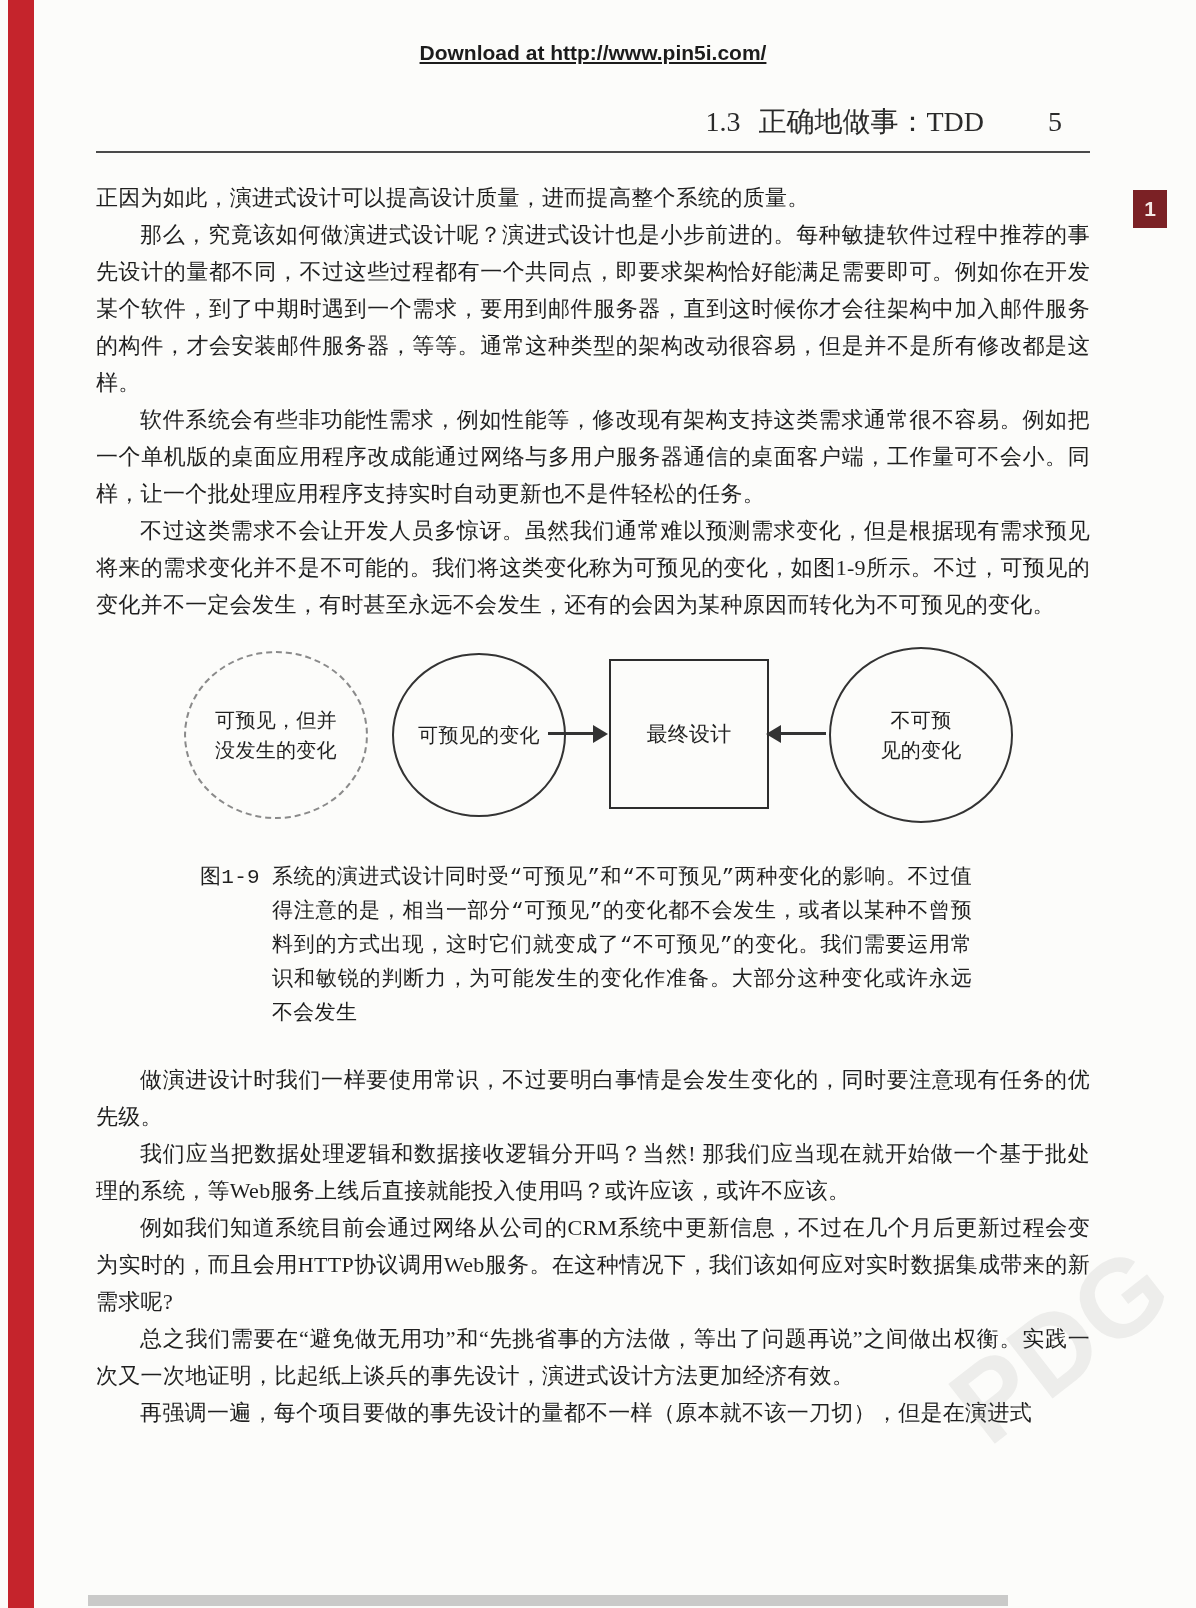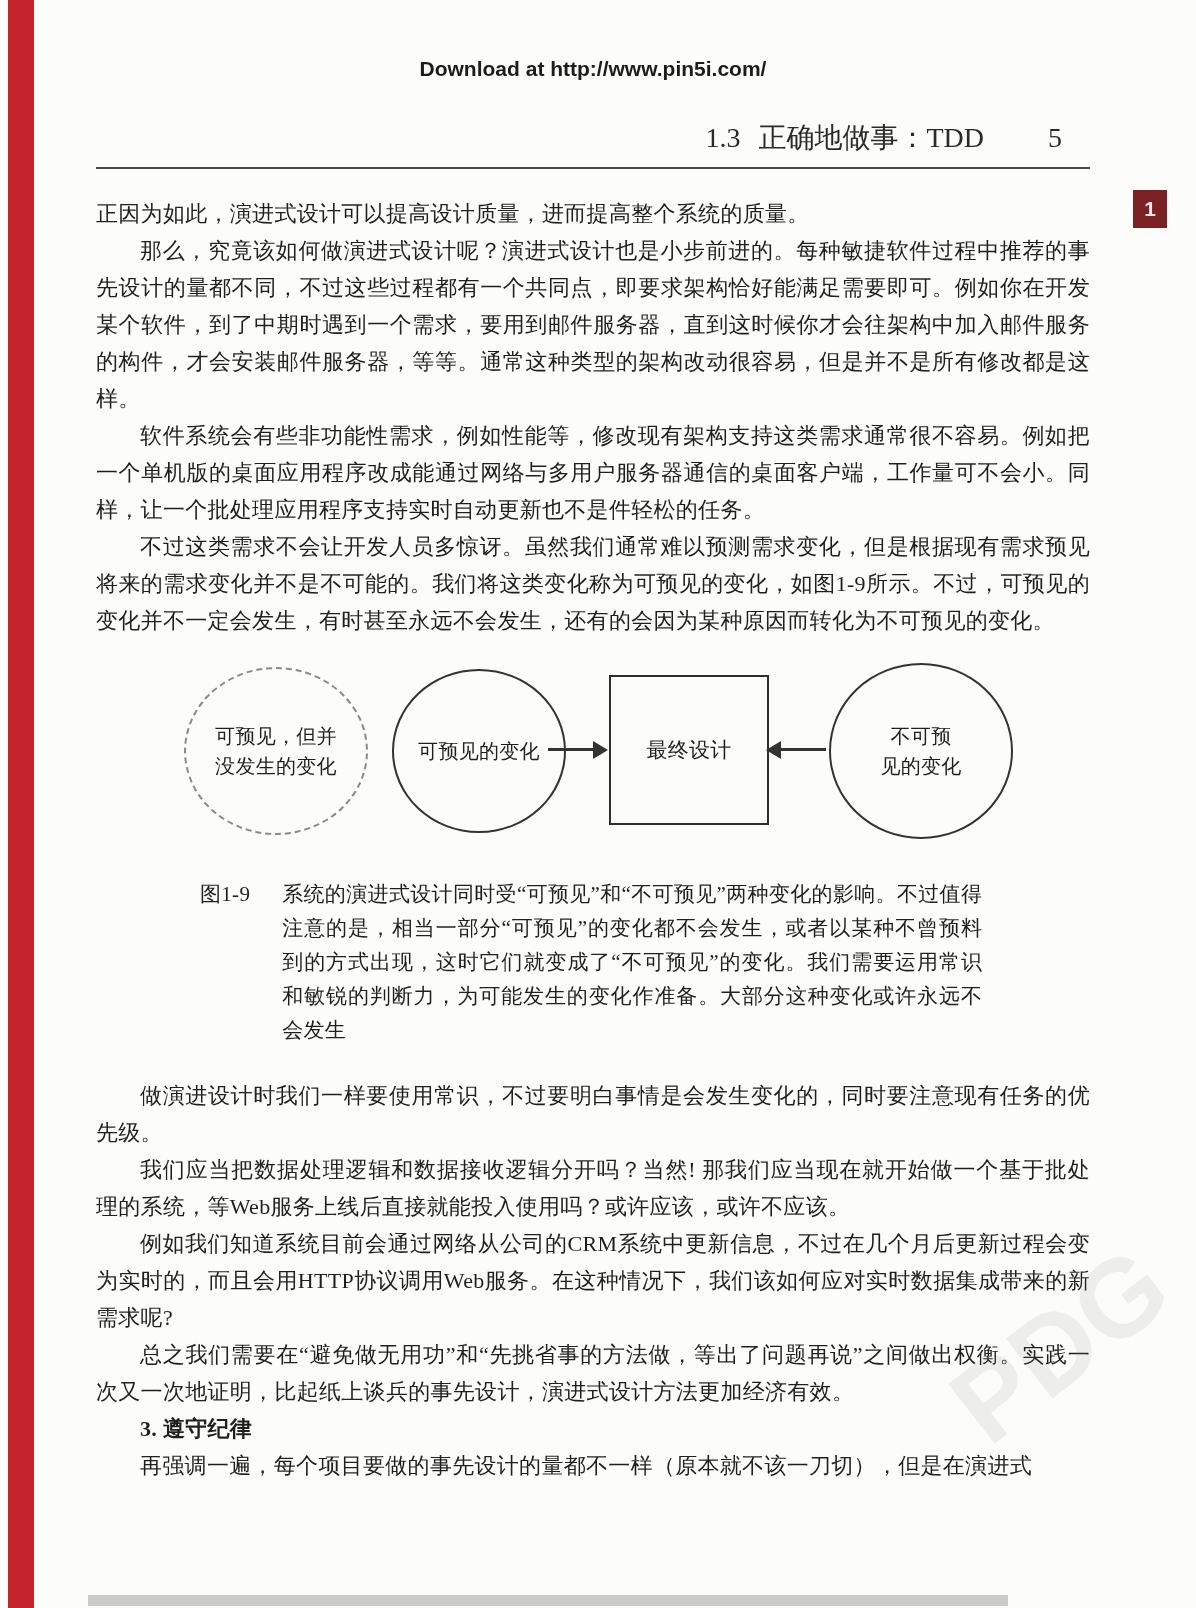--- a/index.html
+++ b/index.html
@@ -28,24 +28,25 @@
     background: #7b2125;
     color: #f5e9e6;
     font: bold 21px "Liberation Sans", sans-serif;
     display: flex; align-items: center; justify-content: center;
   }
   .content {
     position: absolute; left: 96px; top: 0;
     width: 994px;
   }
   .download-banner {
-    margin-top: 57px;
+    margin-top: 41px;
     text-align: center;
     font: bold 21px "Liberation Sans", sans-serif;
     color: #1c1c1c;
+    text-decoration: underline;
   }
   .running-head {
     margin-top: 38px;
     display: flex; justify-content: flex-end; align-items: baseline;
     gap: 18px;
     padding: 0 28px 10px 0;
     border-bottom: 2px solid #4a4a4a;
     font-size: 28px;
     color: #2a2a2a;
   }
@@ -96,25 +97,26 @@
     border-bottom: 9px solid transparent;
   }
   .arrow-left { left: 596px; width: 46px; }
   .arrow-left::before {
     content: ""; position: absolute; left: -14px; top: -7.5px;
     border-right: 15px solid #333;
     border-top: 9px solid transparent;
     border-bottom: 9px solid transparent;
   }
   .figure-caption {
-    display: flex; gap: 32px;
+    display: flex; gap: 12px;
     margin: 0 0 30px 104px;
     font-size: 21px;
     line-height: 34px;
     color: #1f1f1f;
+    font-family: Liberation Mono, monospace;
   }
   .figure-caption .cap-label { white-space: nowrap; }
   .figure-caption .cap-text { max-width: 700px; text-align: justify; }
 
   .watermark {
     position: absolute; right: 18px; bottom: 200px;
     font: bold 110px "Liberation Sans", sans-serif;
     color: rgba(110, 110, 110, 0.10);
     transform: rotate(-38deg);
     pointer-events: none;
@@ -159,21 +161,20 @@
 
     <div class="figure-caption">
       <span class="cap-label">图1-9</span>
       <span class="cap-text">系统的演进式设计同时受“可预见”和“不可预见”两种变化的影响。不过值得注意的是，相当一部分“可预见”的变化都不会发生，或者以某种不曾预料到的方式出现，这时它们就变成了“不可预见”的变化。我们需要运用常识和敏锐的判断力，为可能发生的变化作准备。大部分这种变化或许永远不会发生</span>
     </div>
 
     <p class="indent">做演进设计时我们一样要使用常识，不过要明白事情是会发生变化的，同时要注意现有任务的优先级。</p>
     <p class="indent">我们应当把数据处理逻辑和数据接收逻辑分开吗？当然! 那我们应当现在就开始做一个基于批处理的系统，等Web服务上线后直接就能投入使用吗？或许应该，或许不应该。</p>
     <p class="indent">例如我们知道系统目前会通过网络从公司的CRM系统中更新信息，不过在几个月后更新过程会变为实时的，而且会用HTTP协议调用Web服务。在这种情况下，我们该如何应对实时数据集成带来的新需求呢?</p>
     <p class="indent">总之我们需要在“避免做无用功”和“先挑省事的方法做，等出了问题再说”之间做出权衡。实践一次又一次地证明，比起纸上谈兵的事先设计，演进式设计方法更加经济有效。</p>
-    <p class="subheading">3. 遵守纪律</p>
     <p class="indent">再强调一遍，每个项目要做的事先设计的量都不一样（原本就不该一刀切），但是在演进式</p>
   </div>
 
 </div>
 
 <div class="watermark">PDG</div>
 
 <div class="bottom-strip"></div>
 
 </body></html>

